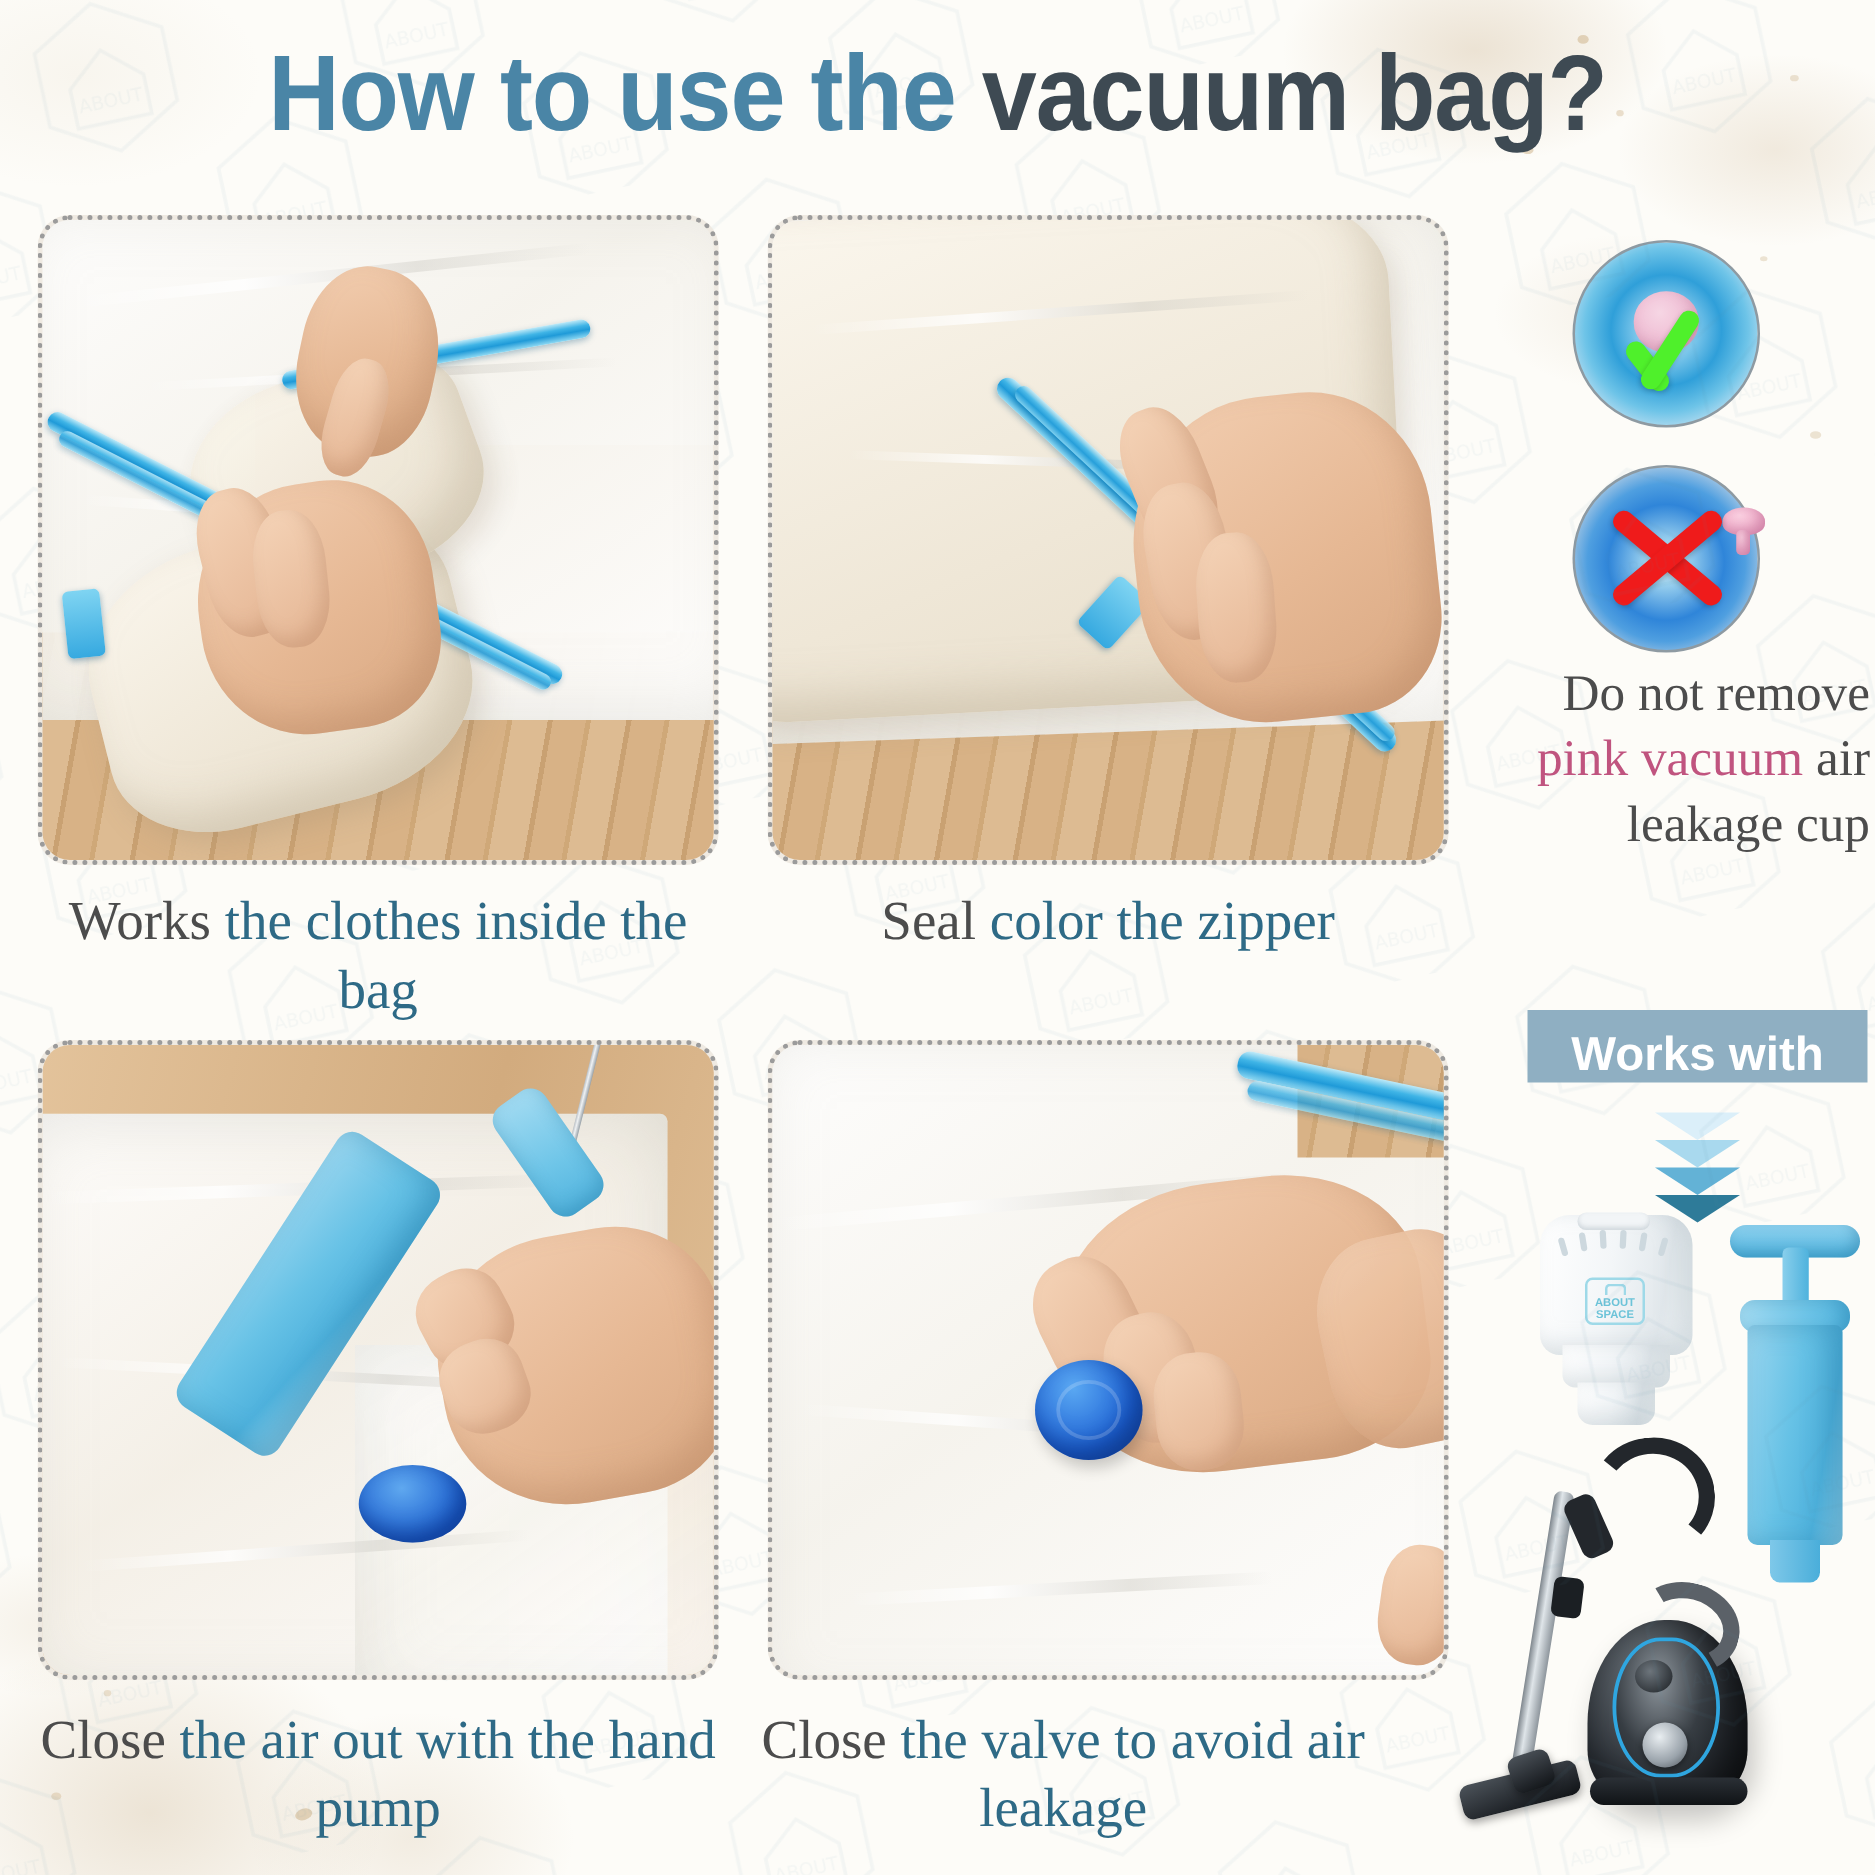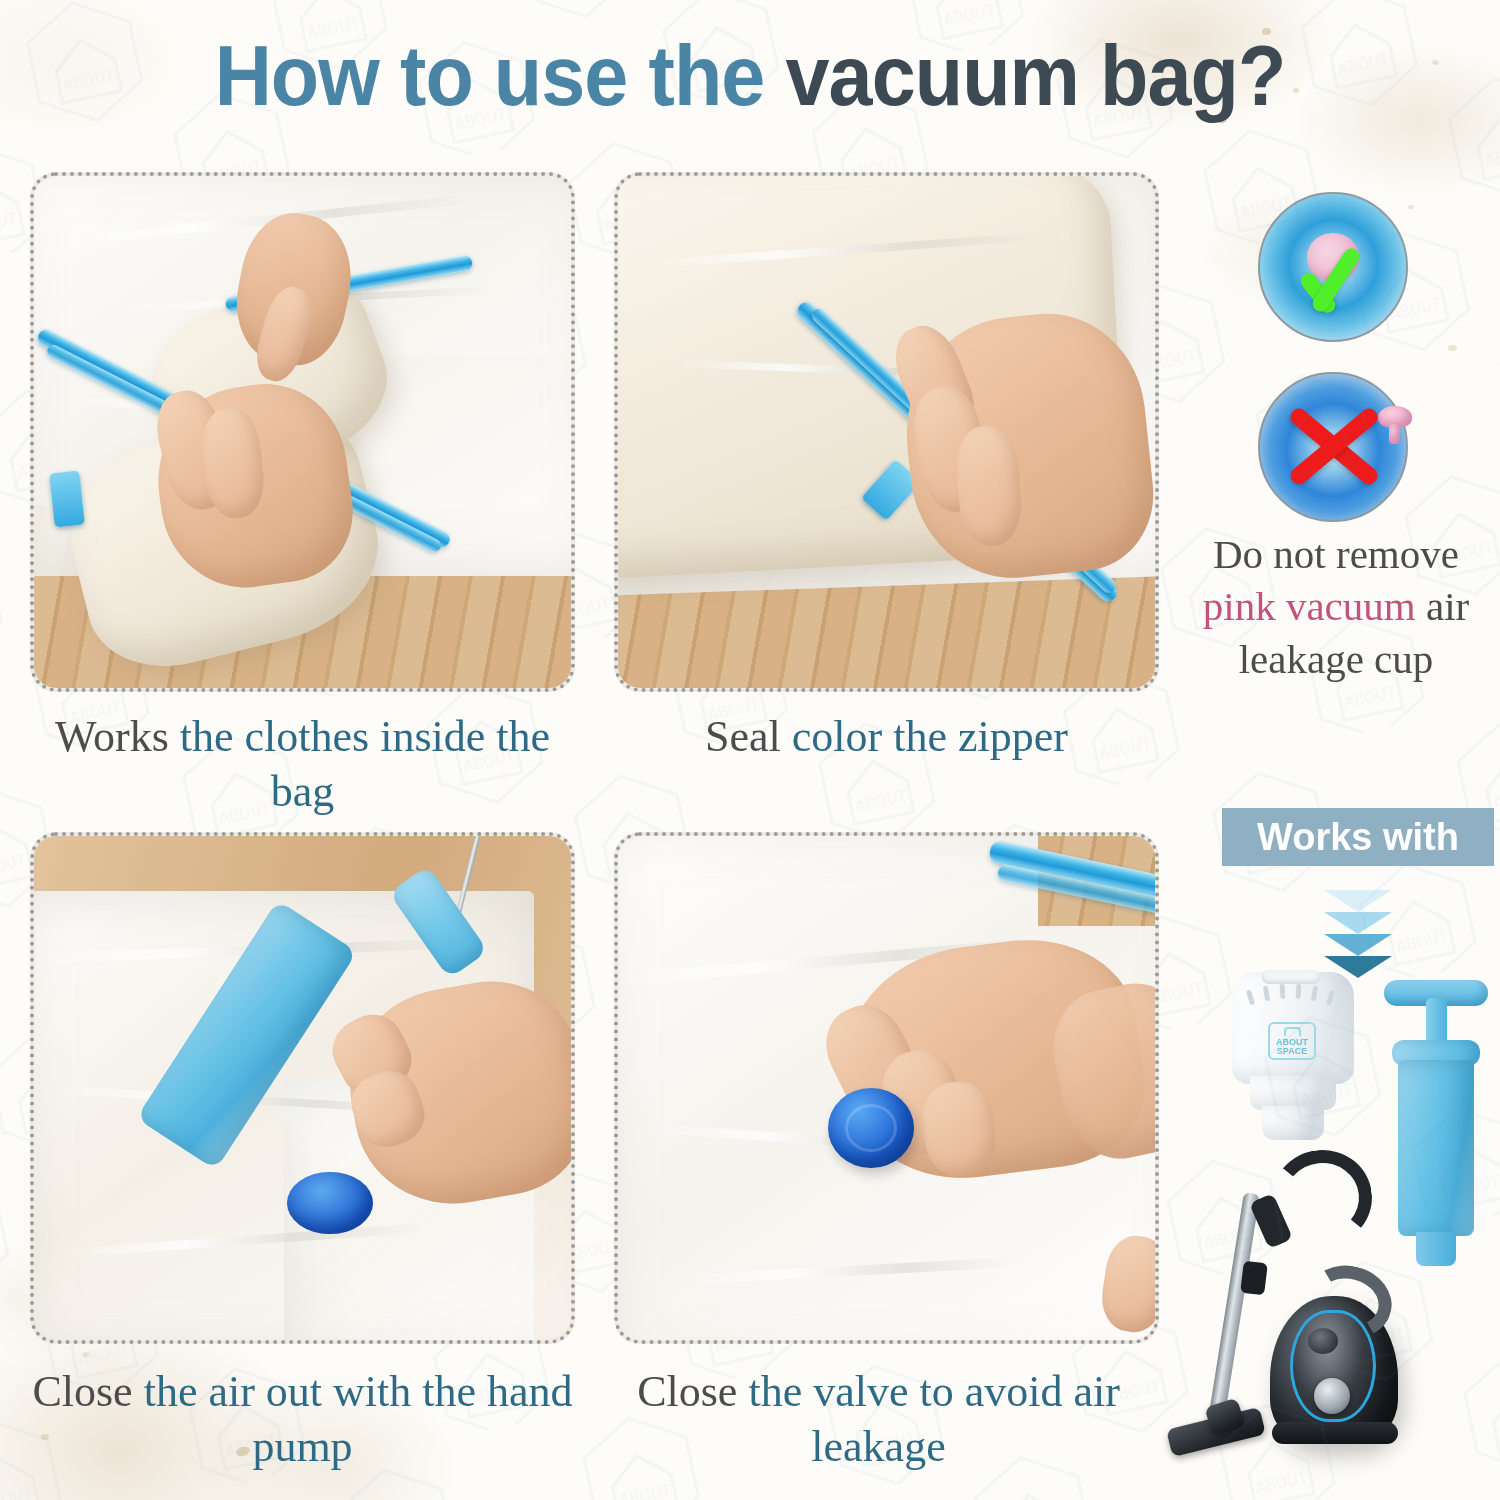--- a/index.html
+++ b/index.html
@@ -168,21 +168,21 @@
 
   .note {
     position:absolute; text-align:center; font-size:41px; line-height:1.28; color:#4c4c4c; z-index:5;
   }
   .note .pink { color:#c0547f; }
 
   
   #works-badge {
     position:absolute;
     background:#8fafc2;
-    display:flex; align-items:center; justify-content:center;
+    display:flex; align-items:flex-end; justify-content:center;
     font-family:"Liberation Sans", sans-serif;
     font-weight:bold; color:#ffffff;
     z-index:6;
   }
   .chev {
     position:absolute; width:0; height:0;
     border-left:34px solid transparent;
     border-right:34px solid transparent;
   }
 
@@ -343,42 +343,42 @@
     <div class="crease" style="left:300px;top:210px;width:250px;height:8px;transform:rotate(8deg);"></div>
     <div class="hand" style="left:232px;top:108px;width:290px;height:230px;border-radius:44% 40% 32% 40%;transform:rotate(-7deg);"></div>
     <div class="finger" style="left:216px;top:168px;width:78px;height:116px;transform:rotate(-26deg);"></div>
     <div class="finger" style="left:268px;top:214px;width:74px;height:104px;transform:rotate(-14deg);"></div>
     <div class="finger" style="left:306px;top:246px;width:70px;height:94px;transform:rotate(-6deg);"></div>
     <div class="hand" style="left:440px;top:150px;width:140px;height:170px;border-radius:38%;transform:rotate(-12deg);opacity:.95;"></div>
     <div class="valve-cap" style="left:210px;top:252px;width:86px;height:80px;"></div>
     <div class="finger" style="left:486px;top:400px;width:62px;height:96px;transform:rotate(8deg);"></div>
   </div>
 </div>
-<div class="caption" style="left:596px;top:1365px;width:565px;">
+<div class="caption" style="left:568px;top:1365px;width:565px;">
   <span class="c-dark">Close</span><span class="c-blue"> the valve to avoid air leakage</span>
 </div>
 
 <div class="valve-circle vc-ok" style="left:1258px;top:192px;width:150px;height:150px;">
   <div class="vc-inner-pink"></div>
 </div>
 <div class="tick" style="left:1258px;top:192px;">
   <span style="left:52px;top:78px;width:16px;height:46px;transform:rotate(-38deg);"></span>
   <span style="left:70px;top:52px;width:16px;height:72px;transform:rotate(33deg);"></span>
 </div>
 
 <div class="valve-circle vc-bad" style="left:1258px;top:372px;width:150px;height:150px;">
 </div>
 <div class="pink-cup" style="left:1378px;top:406px;width:34px;height:22px;border-radius:50% 50% 42% 42%;"></div>
 <div class="pink-cup" style="left:1389px;top:424px;width:11px;height:20px;border-radius:4px;"></div>
 <div class="cross" style="position:absolute;left:1258px;top:372px;width:0;height:0;">
   <span style="position:absolute;left:22px;top:66px;width:108px;height:17px;transform:rotate(40deg);"></span>
   <span style="position:absolute;left:22px;top:66px;width:108px;height:17px;transform:rotate(-40deg);"></span>
 </div>
 
-<div class="note" style="left:1176px;top:528px;width:320px;">
+<div class="note" style="left:1176px;top:528px;width:320px;text-align:right;">
   <span>Do not remove</span><br>
   <span class="pink">pink vacuum</span><span> air</span><br>
   <span>leakage cup</span>
 </div>
 
 <div id="works-badge" style="left:1222px;top:808px;width:272px;height:58px;font-size:38px;">
   <span>Works with</span>
 </div>
 
 <div style="position:absolute;left:0;top:0;">

